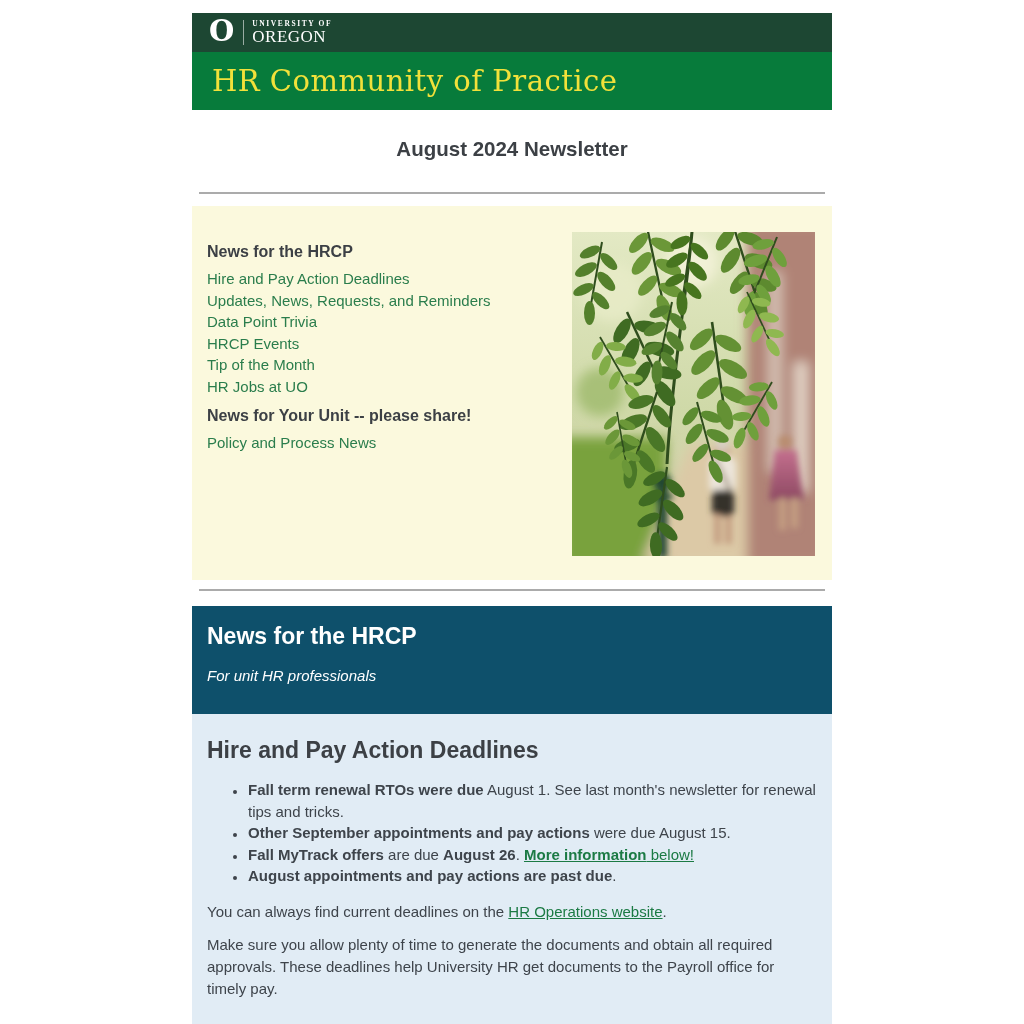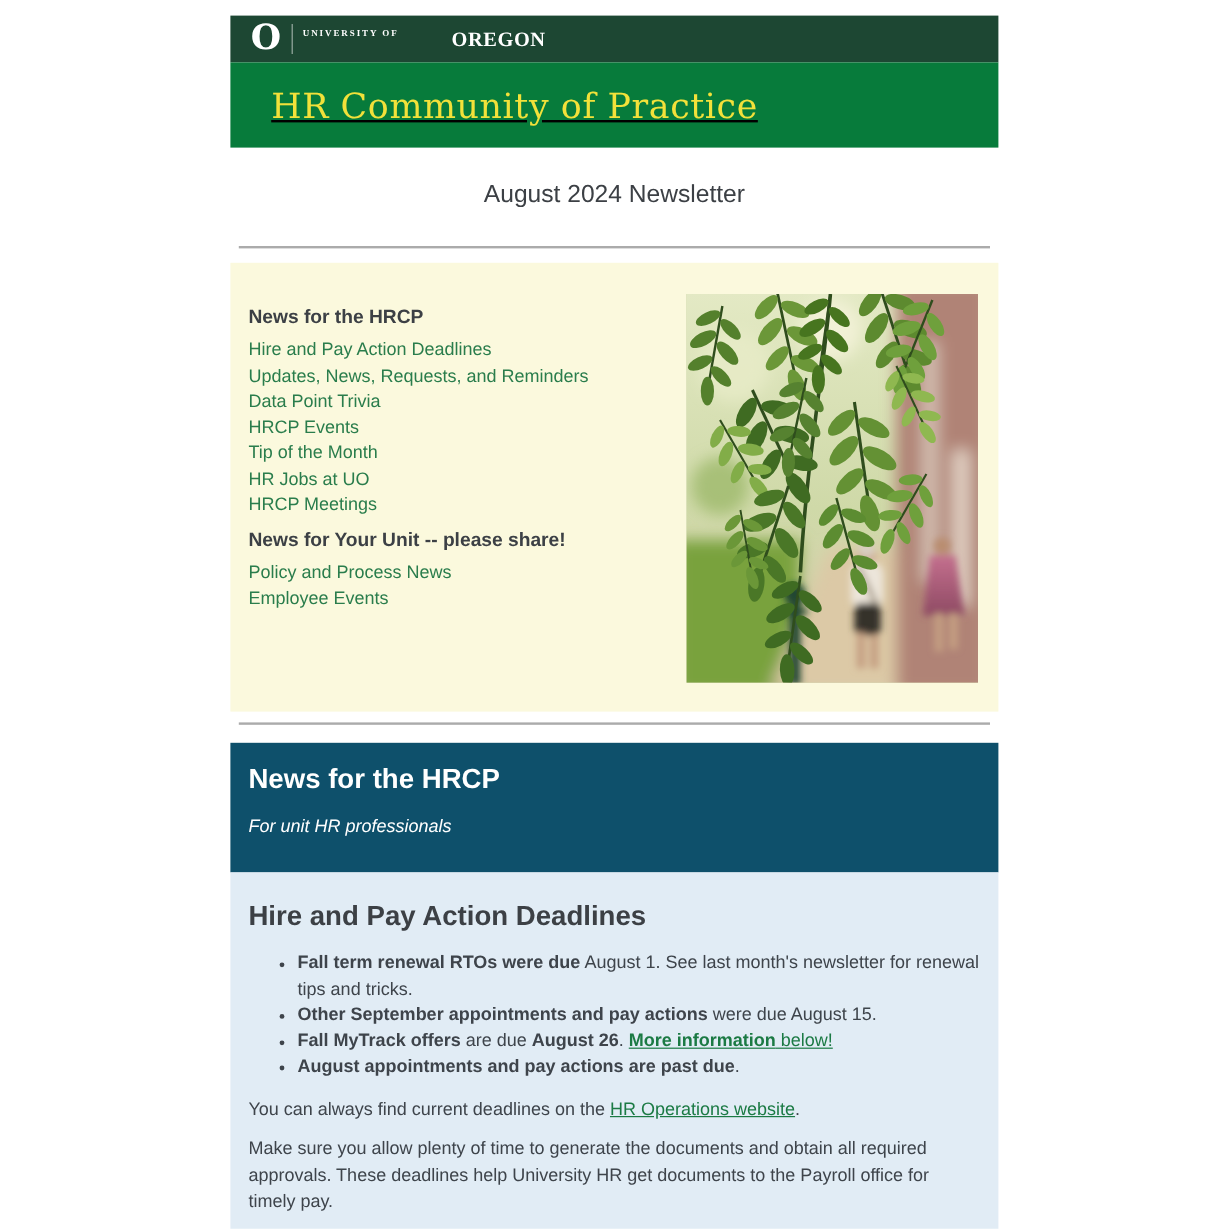--- a/index.html
+++ b/index.html
@@ -14,43 +14,43 @@
   .header-bar {
     background:#1d4733; height:39px;
     display:flex; align-items:center; padding-left:17px;
   }
   .logo { display:flex; align-items:center; color:#ffffff; }
   .logo-o {
     font-family:"DejaVu Serif", serif; font-weight:bold;
     font-size:29px; line-height:29px; margin-top:-2px;
   }
   .logo-div { width:1px; height:25px; background:rgba(255,255,255,.55); margin:0 8px 0 9px; }
-  .logo-text { display:flex; flex-direction:row; justify-content:flex-start; }
+  .logo-text { display:flex; flex-direction:column; justify-content:flex-start; }
   .logo-uof {
     font-family:"Liberation Serif", serif; font-size:7.5px; letter-spacing:1.6px;
     line-height:8px; font-weight:bold;
   }
   .logo-oregon {
     font-family:"Liberation Serif", serif; font-size:17px; letter-spacing:.5px;
-    line-height:17px; font-weight:bold;margin-left:44px;
+    line-height:17px; font-weight:normal;
   }
 
   .banner {
-    background:#077b3b; height:71px; display:flex; align-items:center; padding-left:34px;text-decoration:underline;
+    background:#077b3b; height:58px; display:flex; align-items:center; padding-left:20px;
   }
   .banner-title {
     font-family:"DejaVu Serif", serif; color:#f2e13a;
     font-size:29px; letter-spacing:.5px;
   }
 
   
   .title-block { padding-top:27px; }
   .newsletter-title {
     margin:0 0 31px 0; text-align:center;
-    font-size:20.5px; line-height:24px; font-weight:normal; color:#3c4045;
+    font-size:20.5px; line-height:24px; font-weight:bold; color:#3c4045;
   }
   .rule { border:none; border-top:2px solid #ababab; margin:0 7px; }
 
   
   .toc-box {
     margin-top:12px; background:#fbf9dd; height:374px;
     padding:24px 15px; overflow:hidden;
   }
   .photo {
     float:right; width:243px; height:324px; margin:2px 2px 0 14px;
@@ -192,25 +192,23 @@
       </svg>
     </div>
 
     <div class="toc-heading">News for the HRCP</div>
     <a class="toc-link">Hire and Pay Action Deadlines</a>
     <a class="toc-link">Updates, News, Requests, and Reminders</a>
     <a class="toc-link">Data Point Trivia</a>
     <a class="toc-link">HRCP Events</a>
     <a class="toc-link">Tip of the Month</a>
     <a class="toc-link">HR Jobs at UO</a>
-    <a class="toc-link">HRCP Meetings</a>
 
     <div class="toc-heading second">News for Your Unit -- please share!</div>
     <a class="toc-link">Policy and Process News</a>
-    <a class="toc-link">Employee Events</a>
   </div>
 
   <hr class="rule rule2">
 
   <div class="teal">
     <h2 class="teal-title">News for the HRCP</h2>
     <p class="teal-sub">For unit HR professionals</p>
   </div>
 
   <div class="article">

